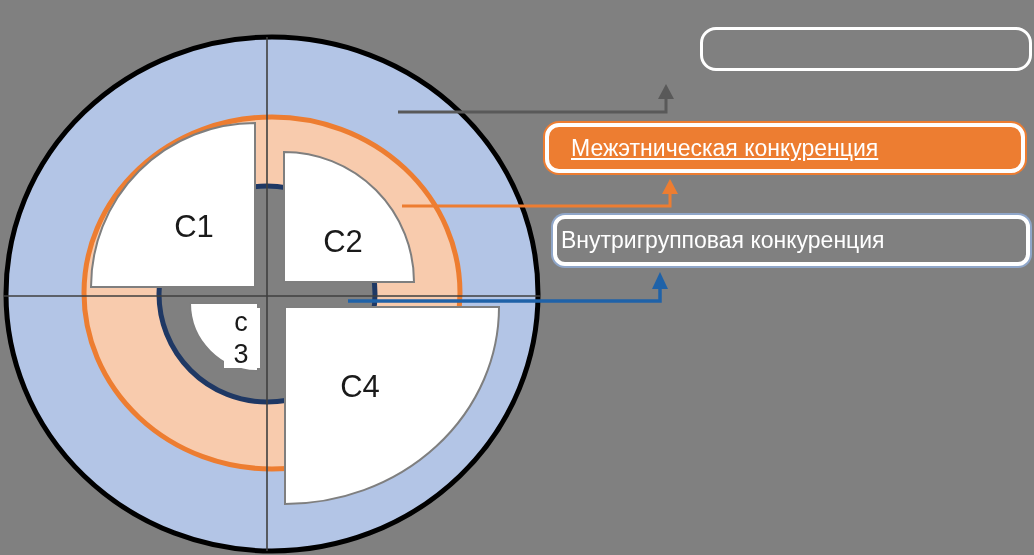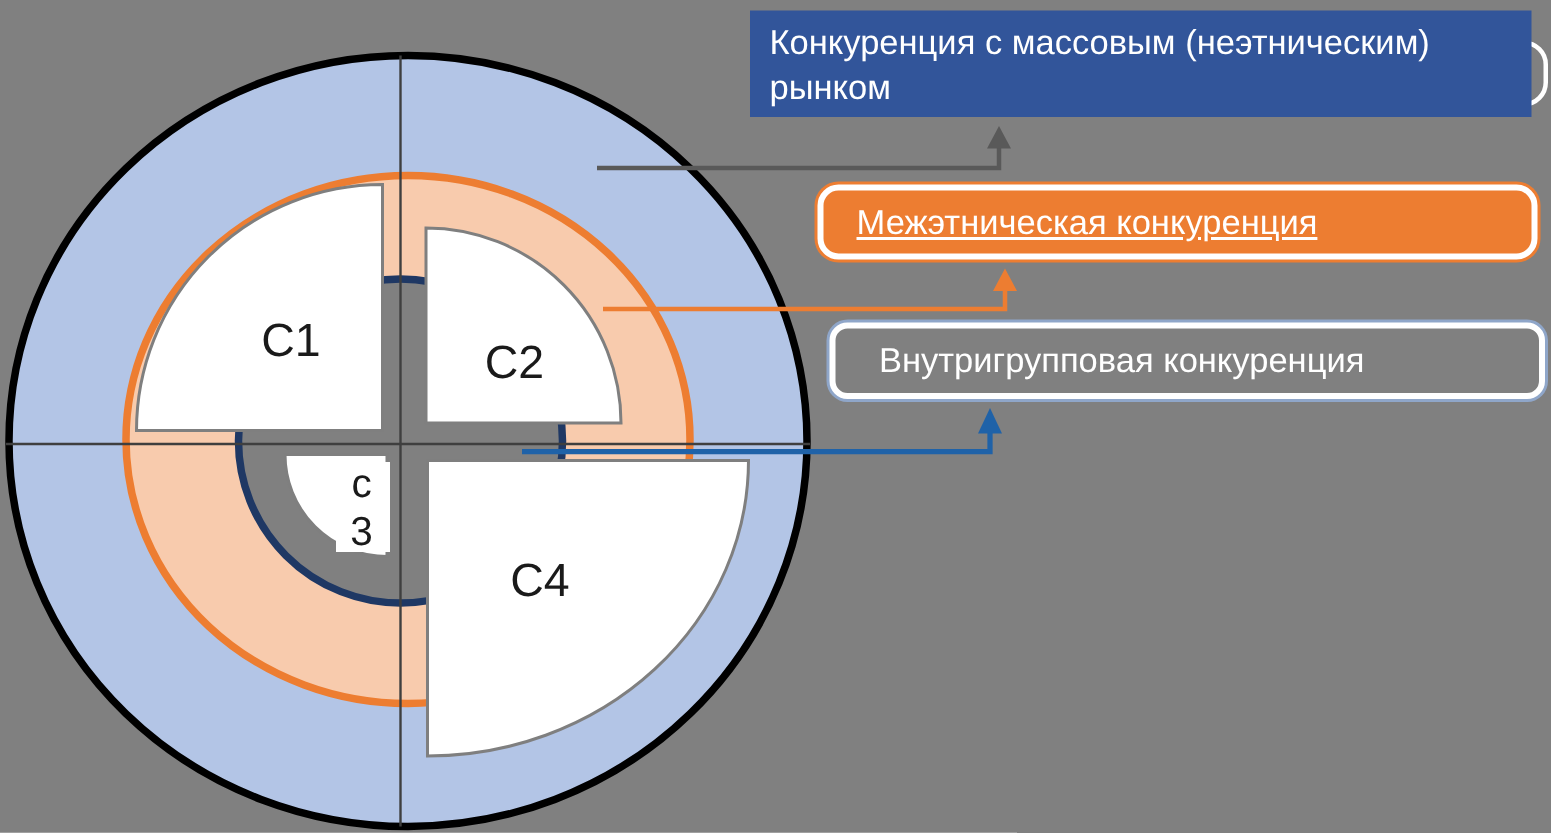--- a/index.html
+++ b/index.html
@@ -43,21 +43,21 @@
     text-decoration:underline;
   }
   .box-intra{
     left:553px;top:215px;width:477px;height:51px;
     background:#808080;
     border:4px solid #ffffff;
     border-radius:12px;
     box-shadow:0 0 0 2px #8FA6C9;
     font-size:23px;
     display:flex;align-items:center;
-    padding-left:29px;
+    padding-left:4px;
   }
   .sector-label{
     font-size:31px;
     fill:#1A1A1A;
   }
   .sector-label-small{
     font-size:27px;
     fill:#1A1A1A;
   }
 </style>
@@ -94,24 +94,20 @@
 
     <polyline points="402,206 670,206 670,193" fill="none" stroke="#ED7D31" stroke-width="3"></polyline>
     <polygon points="670,179 662,194 678,194" fill="#ED7D31"></polygon>
 
     <polyline points="348,301 660,301 660,288" fill="none" stroke="#1F62A8" stroke-width="3.5"></polyline>
     <polygon points="660,272 652,289 668,289" fill="#1F62A8"></polygon>
   </svg>
 
   <div class="bracket"></div>
 
-  <div class="legend-box box-mass">
-    <div>Конкуренция с массовым (неэтническим)</div>
-    <div>рынком</div>
-  </div>
 
   <div class="legend-box box-inter">
     <span>Межэтническая конкуренция</span>
   </div>
 
   <div class="legend-box box-intra">
     <span>Внутригрупповая конкуренция</span>
   </div>
 
 </div>

